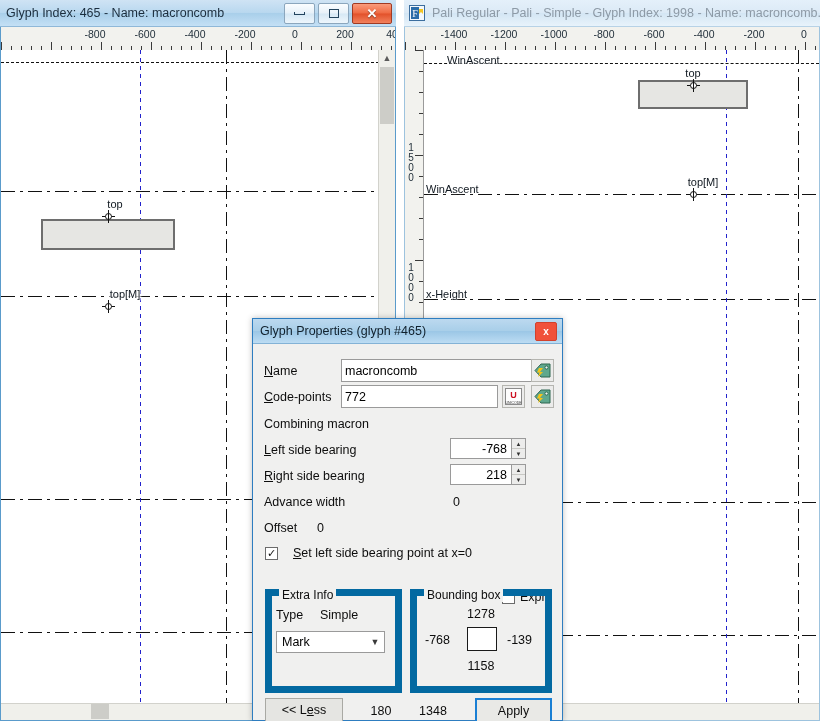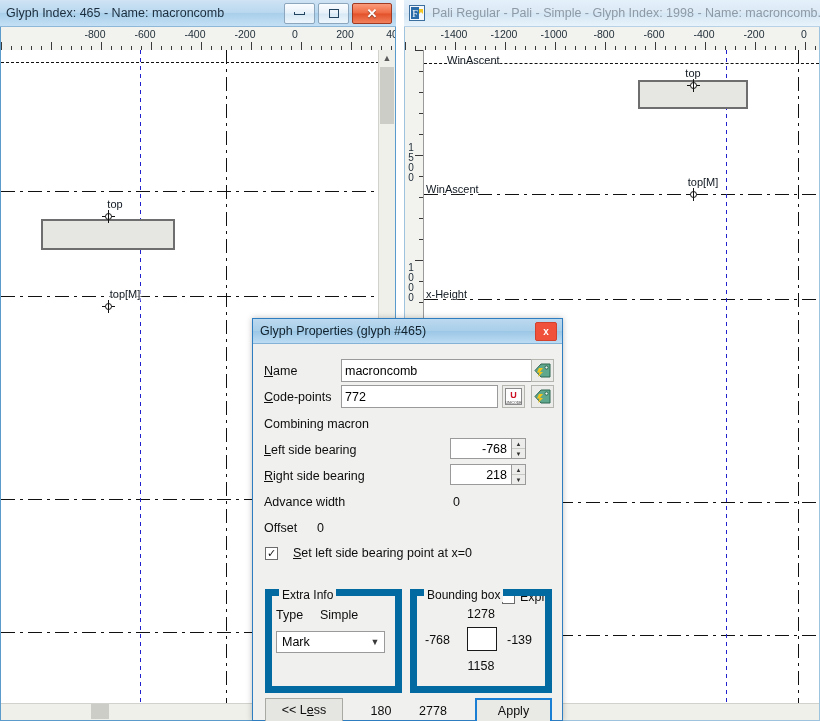--- a/index.html
+++ b/index.html
@@ -527,21 +527,21 @@
       <div class="val c" style="left:228px;top:264px;">1278</div>
       <div class="val" style="left:172px;top:290px;">-768</div>
       <div class="bb-box" style="left:214px;top:284px;width:30px;height:24px;"></div>
       <div class="val" style="left:254px;top:290px;">-139</div>
       <div class="val c" style="left:228px;top:316px;">1158</div>
 
       <div class="btn" style="left:12px;top:355px;width:78px;height:24px;">
         <span>&lt;&lt; L<u>e</u>ss</span>
       </div>
       <div class="val c" style="left:128px;top:361px;">180</div>
-      <div class="val c" style="left:180px;top:361px;">2778</div>
+      <div class="val c" style="left:180px;top:361px;">1348</div>
       <div class="btn primary" style="left:222px;top:355px;width:77px;height:25px;">
         <span>Apply</span>
       </div>
 
     </div>
   </div>
 
 </div>
 
 </body></html>

